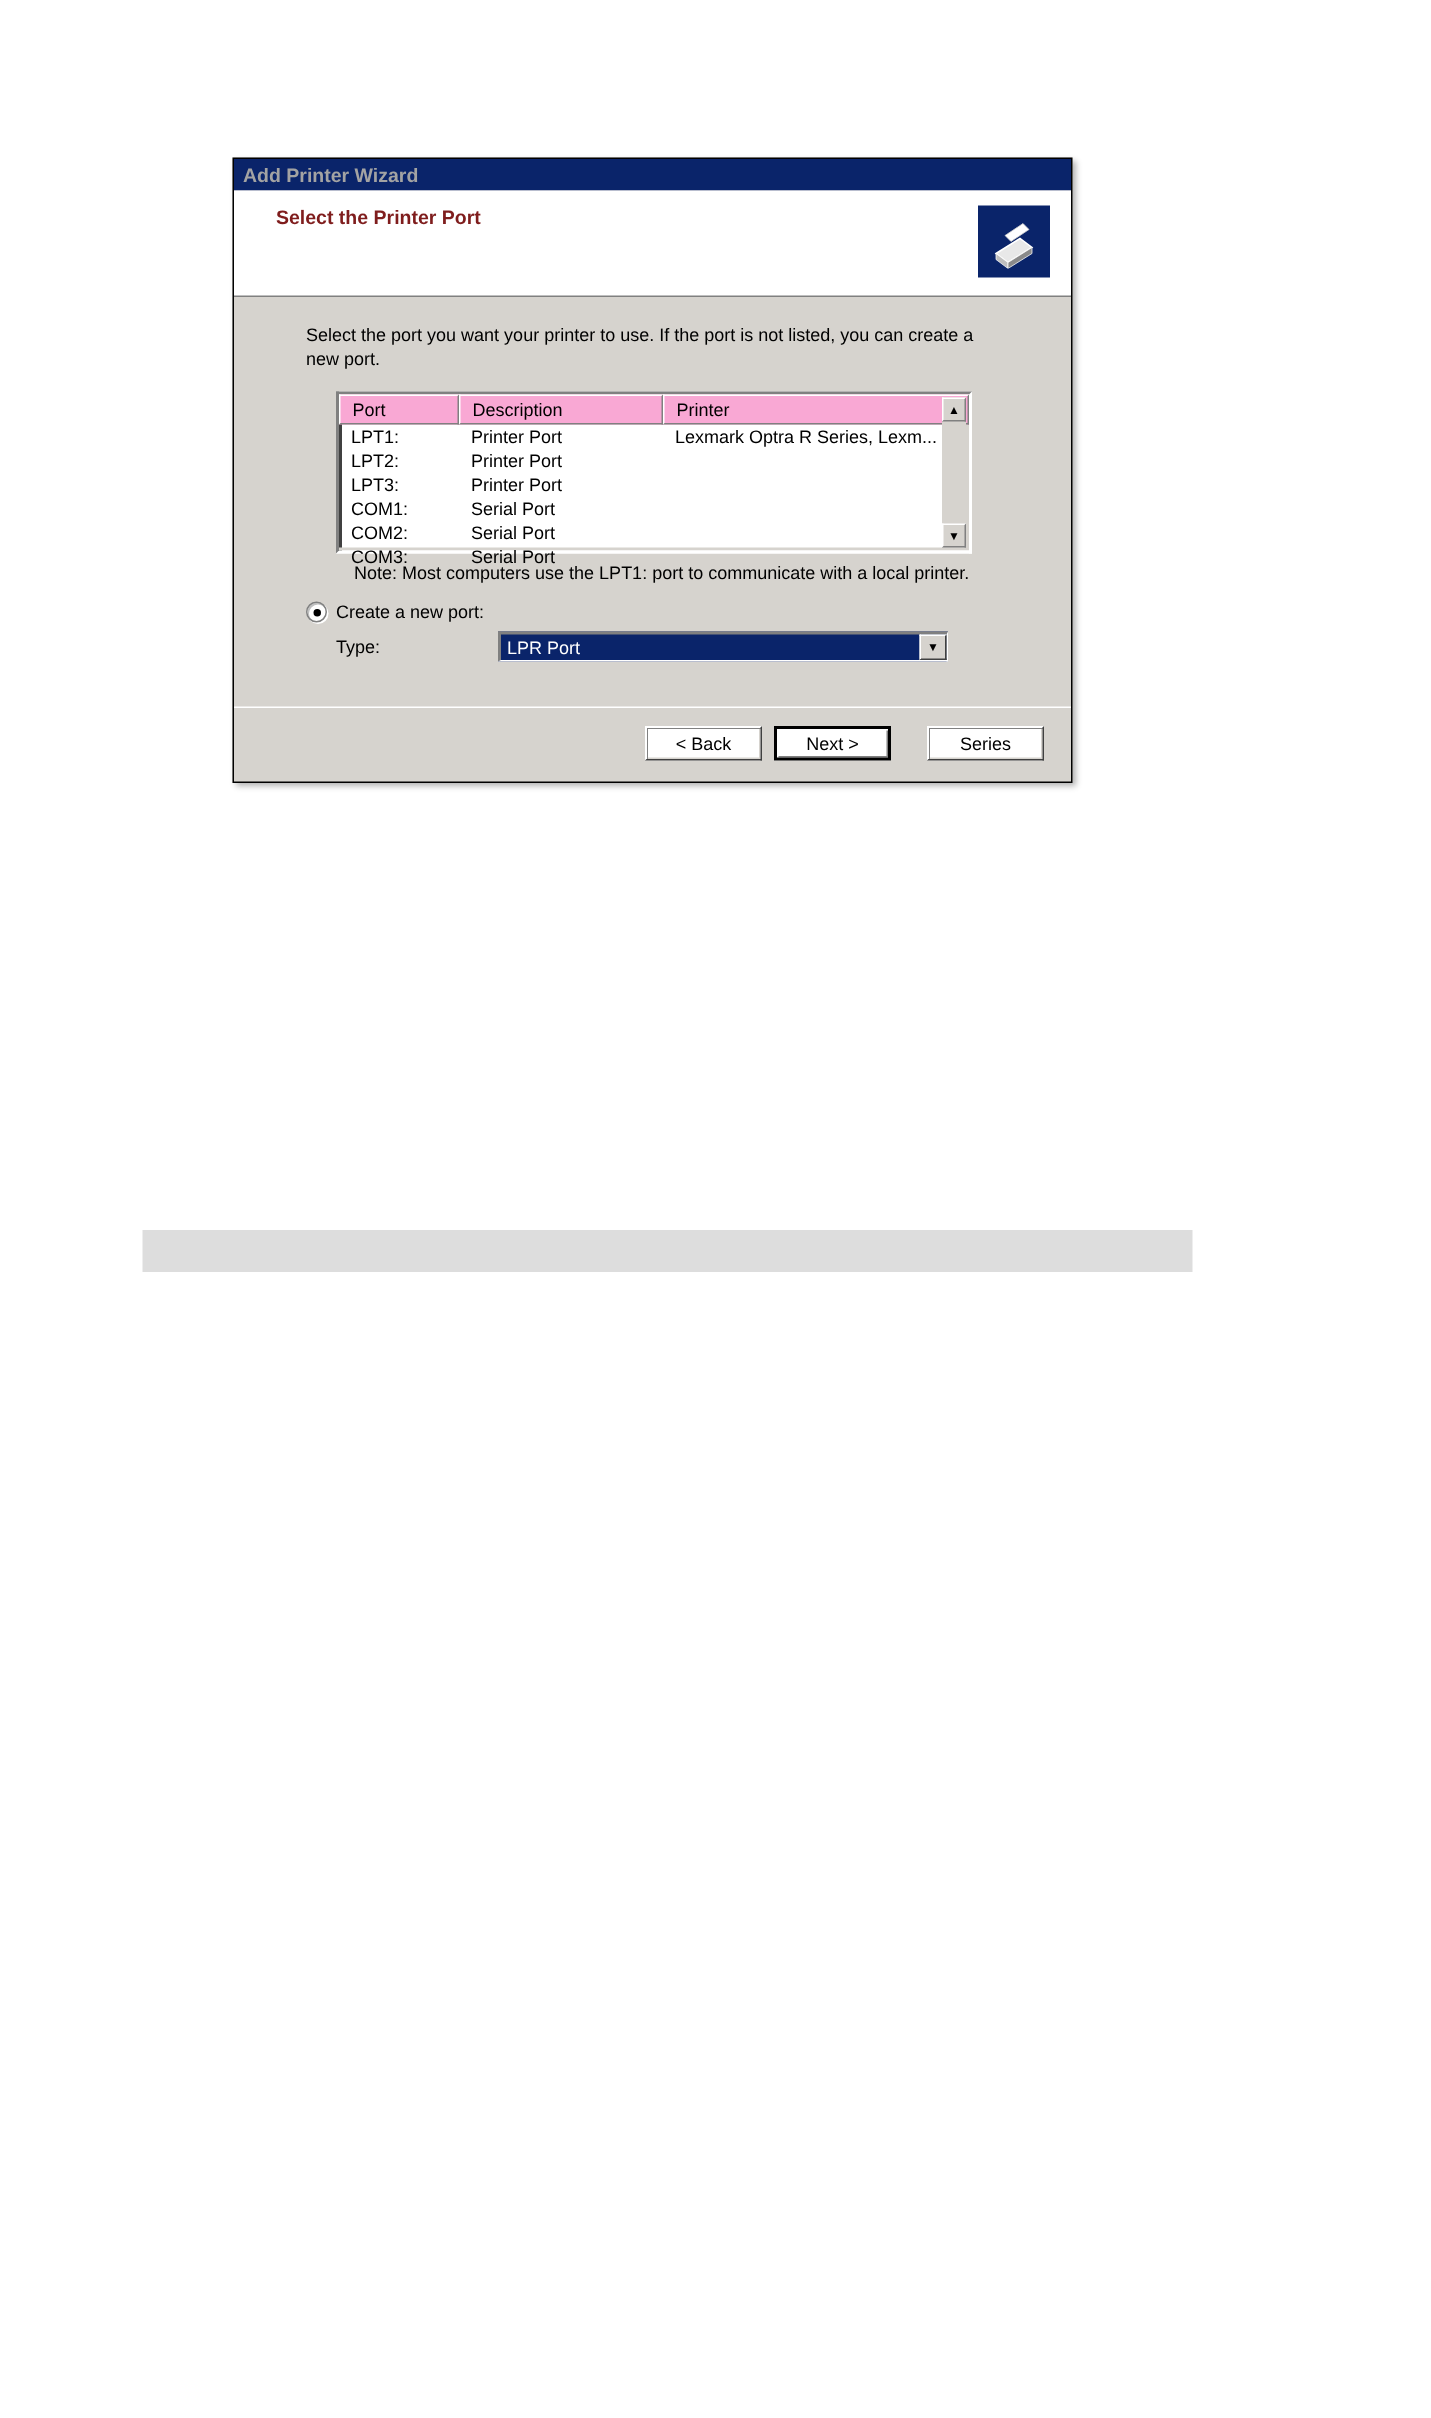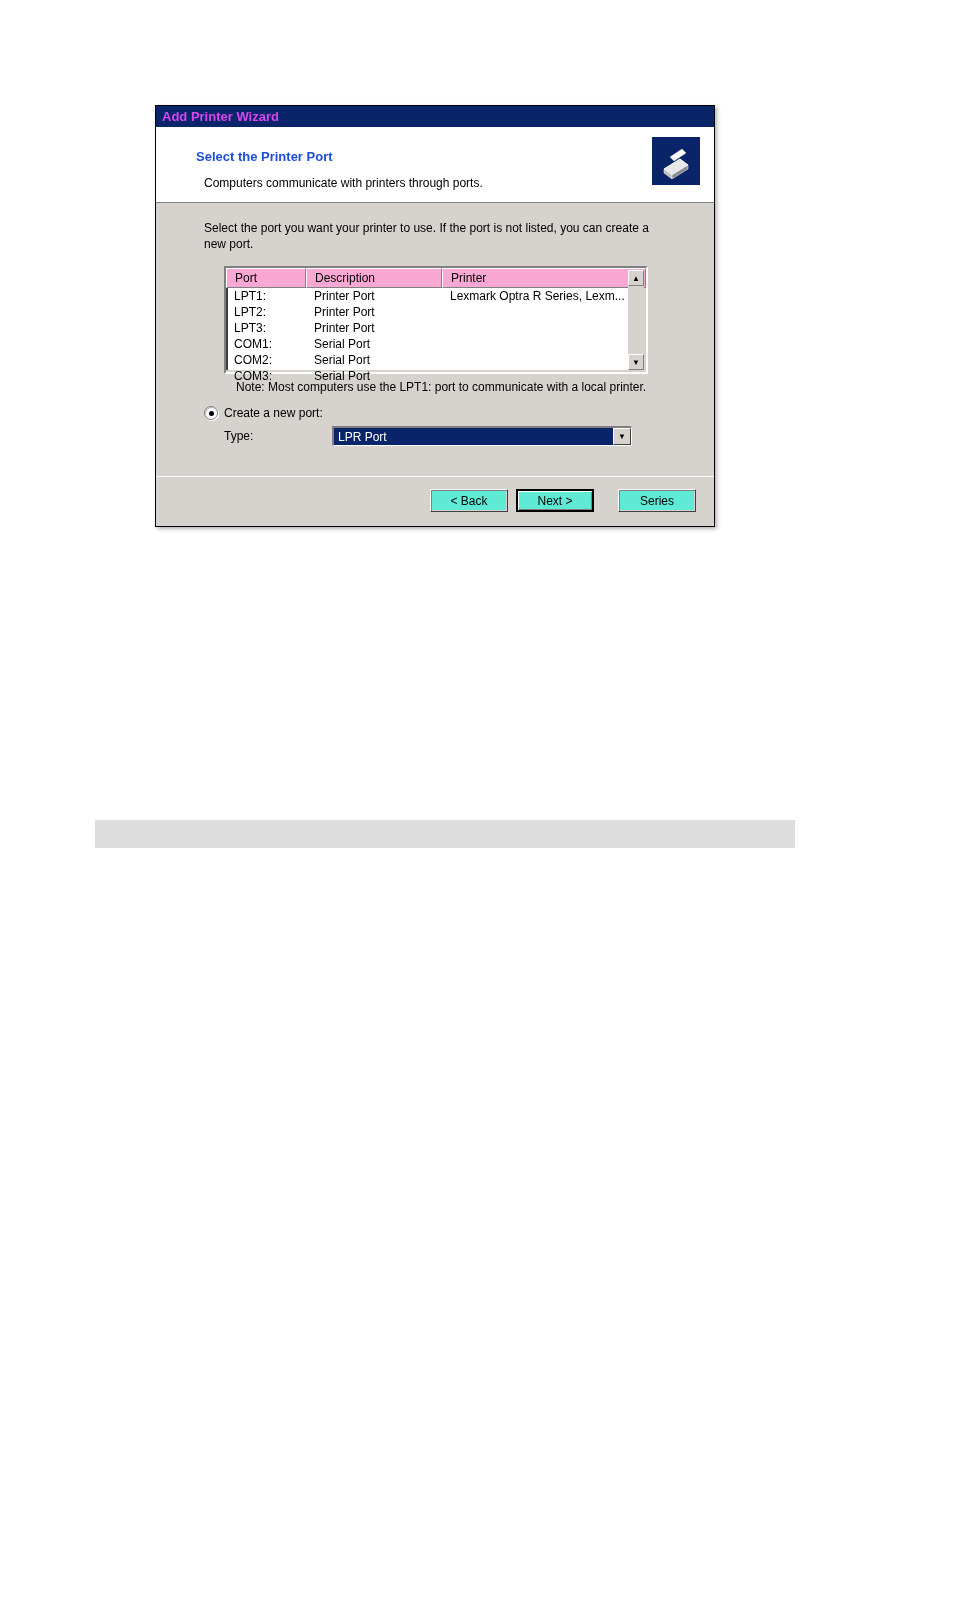--- a/index.html
+++ b/index.html
@@ -16,37 +16,37 @@
     position: absolute;
     left: 155px;
     top: 105px;
     width: 558px;
     border: 1px solid #000000;
     box-shadow: 2px 2px 4px rgba(0,0,0,0.3);
     background: #d6d3ce;
   }
   .titlebar {
     background: #0a246a;
-    color: #d946ef;
+    color: #a3a3a3;
     font-weight: bold;
     padding: 3px 6px;
     font-size: 13px;
   }
   .header-panel {
     background: #ffffff;
     border-bottom: 1px solid #808080;
     padding: 10px 14px 12px 28px;
     position: relative;
     min-height: 48px;
   }
   .header-title {
     font-weight: bold;
     font-size: 13px;
-    color: #1d4ed8;
-    margin: 12px;
+    color: #7f1d1d;
+    margin: 0;
   }
   .header-subtitle {
     font-size: 12px;
     color: #000000;
     margin: 2px 0 0 20px;
   }
   .header-icon {
     position: absolute;
     right: 14px;
     top: 10px;
@@ -214,21 +214,21 @@
     border-top: 1px solid #ffffff;
     padding: 12px 18px 14px 18px;
     display: flex;
     justify-content: flex-end;
     gap: 8px;
     margin-top: 22px;
   }
   .btn {
     min-width: 78px;
     height: 23px;
-    background: #5eead4;
+    background: #ffffff;
     border-top: 1px solid #ffffff;
     border-left: 1px solid #ffffff;
     border-right: 1px solid #404040;
     border-bottom: 1px solid #404040;
     font-size: 12px;
     font-family: inherit;
     box-shadow: 1px 1px 0 #808080 inset, -1px -1px 0 #d6d3ce inset;
     cursor: pointer;
   }
   .btn-default {
@@ -248,21 +248,20 @@
 <body>
 
 <div class="dialog">
 
   <div class="titlebar">
     <span>Add Printer Wizard</span>
   </div>
 
   <div class="header-panel">
     <div class="header-title">Select the Printer Port</div>
-    <div class="header-subtitle">Computers communicate with printers through ports.</div>
     <div class="header-icon">
       <svg width="36" height="36" viewBox="0 0 36 36">
         <polygon points="6,26 22,16 30,22 14,32" fill="#e8e8e8" stroke="#ffffff" stroke-width="1"></polygon>
         <polygon points="6,26 6,30 14,36 14,32" fill="#bfbfbf" stroke="#ffffff" stroke-width="0.5"></polygon>
         <polygon points="14,32 30,22 30,26 14,36" fill="#8a8a8a" stroke="#ffffff" stroke-width="0.5"></polygon>
         <polygon points="12,14 24,6 28,10 16,18" fill="#ffffff" stroke="#cccccc" stroke-width="0.5"></polygon>
       </svg>
     </div>
   </div>
 

